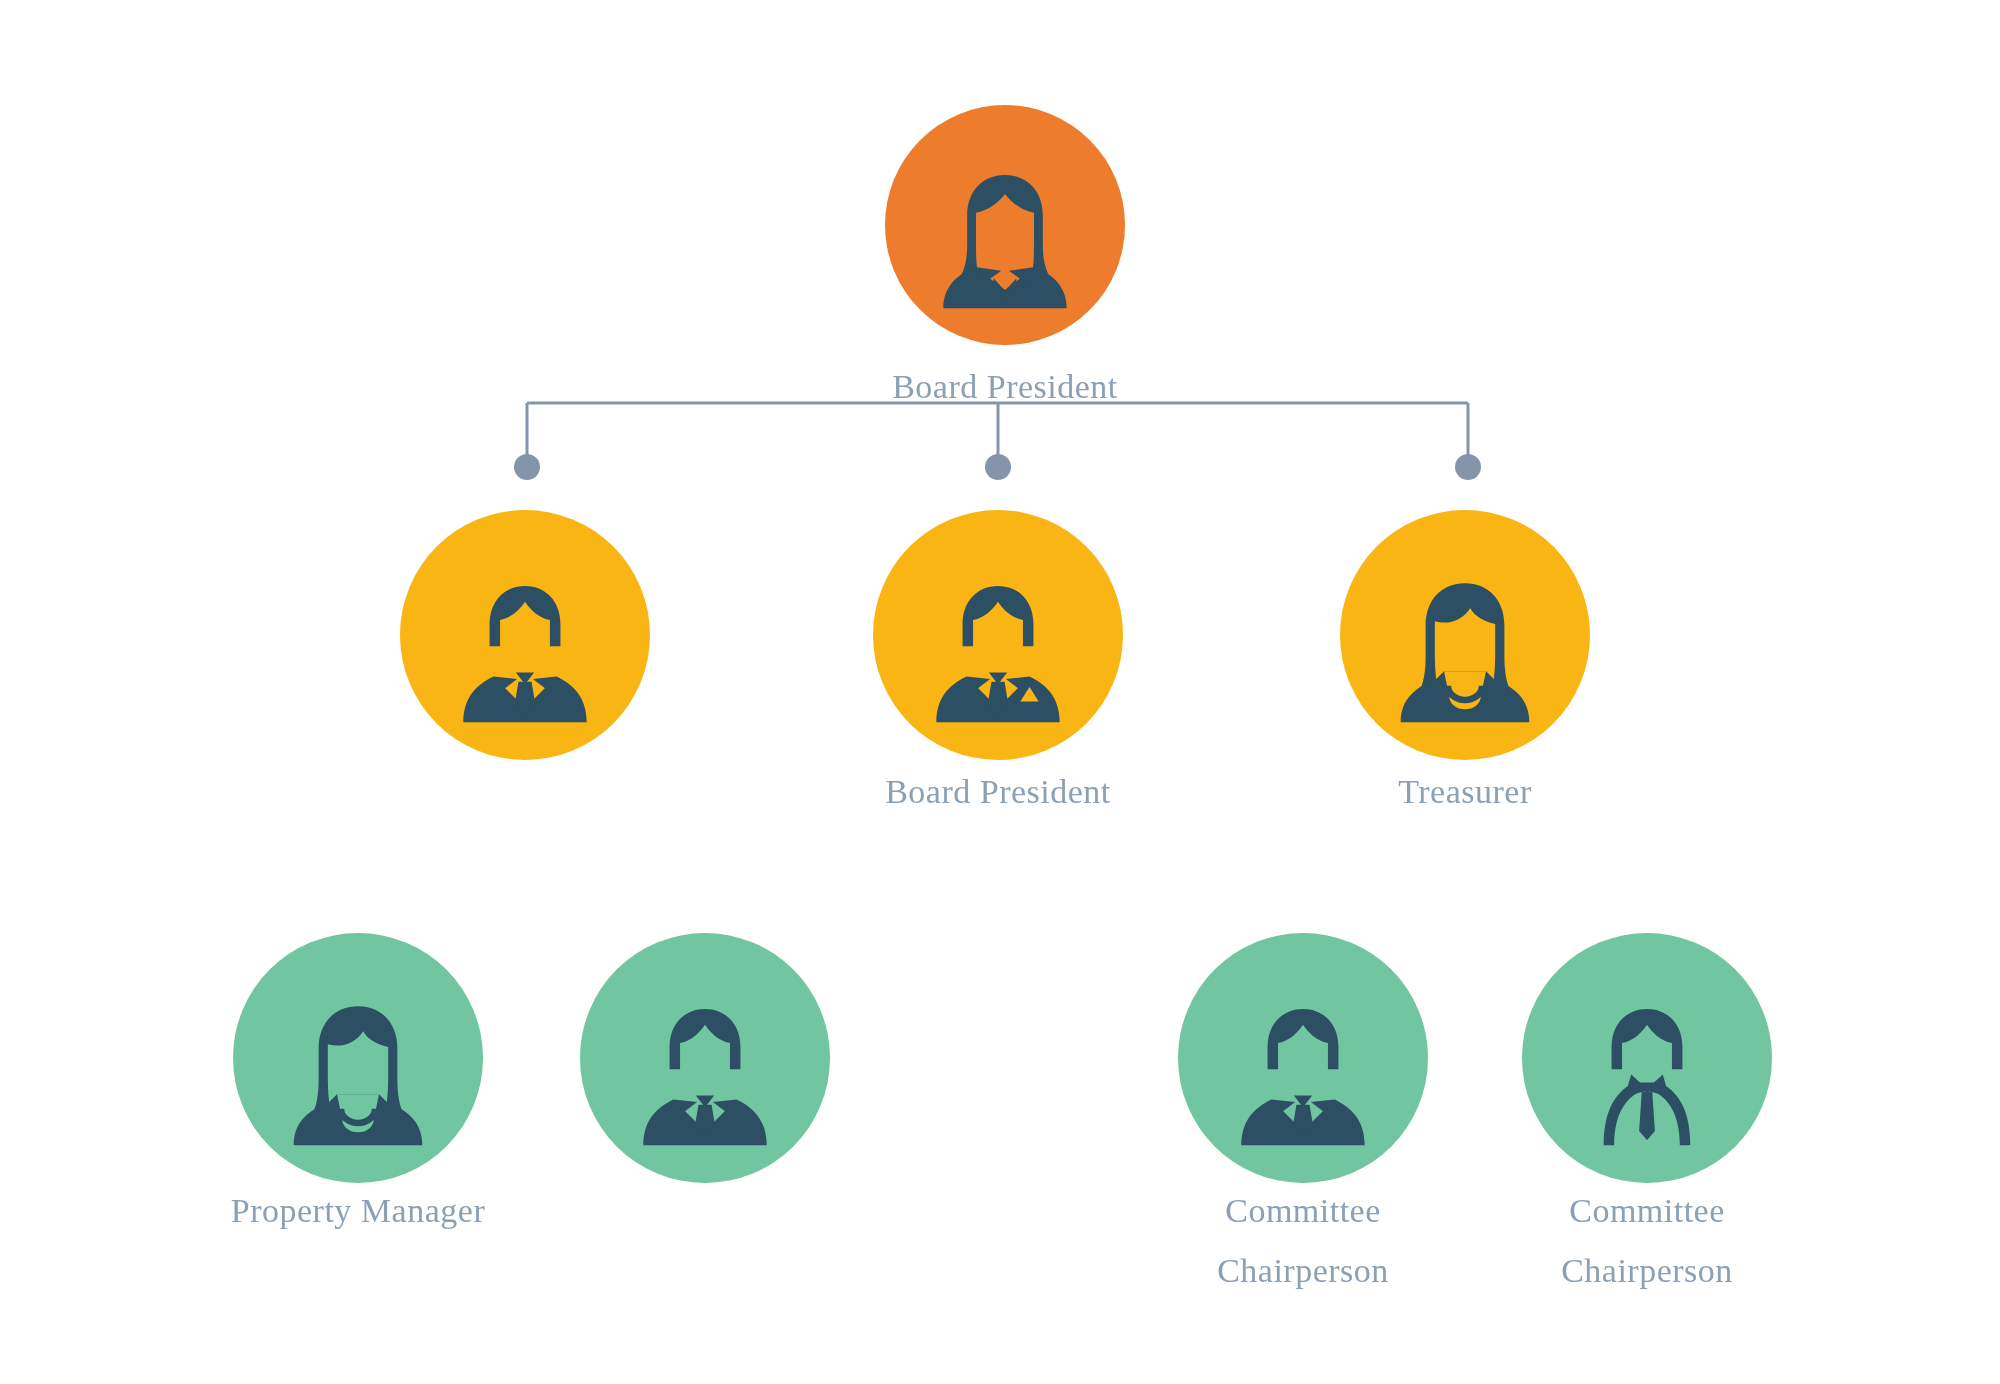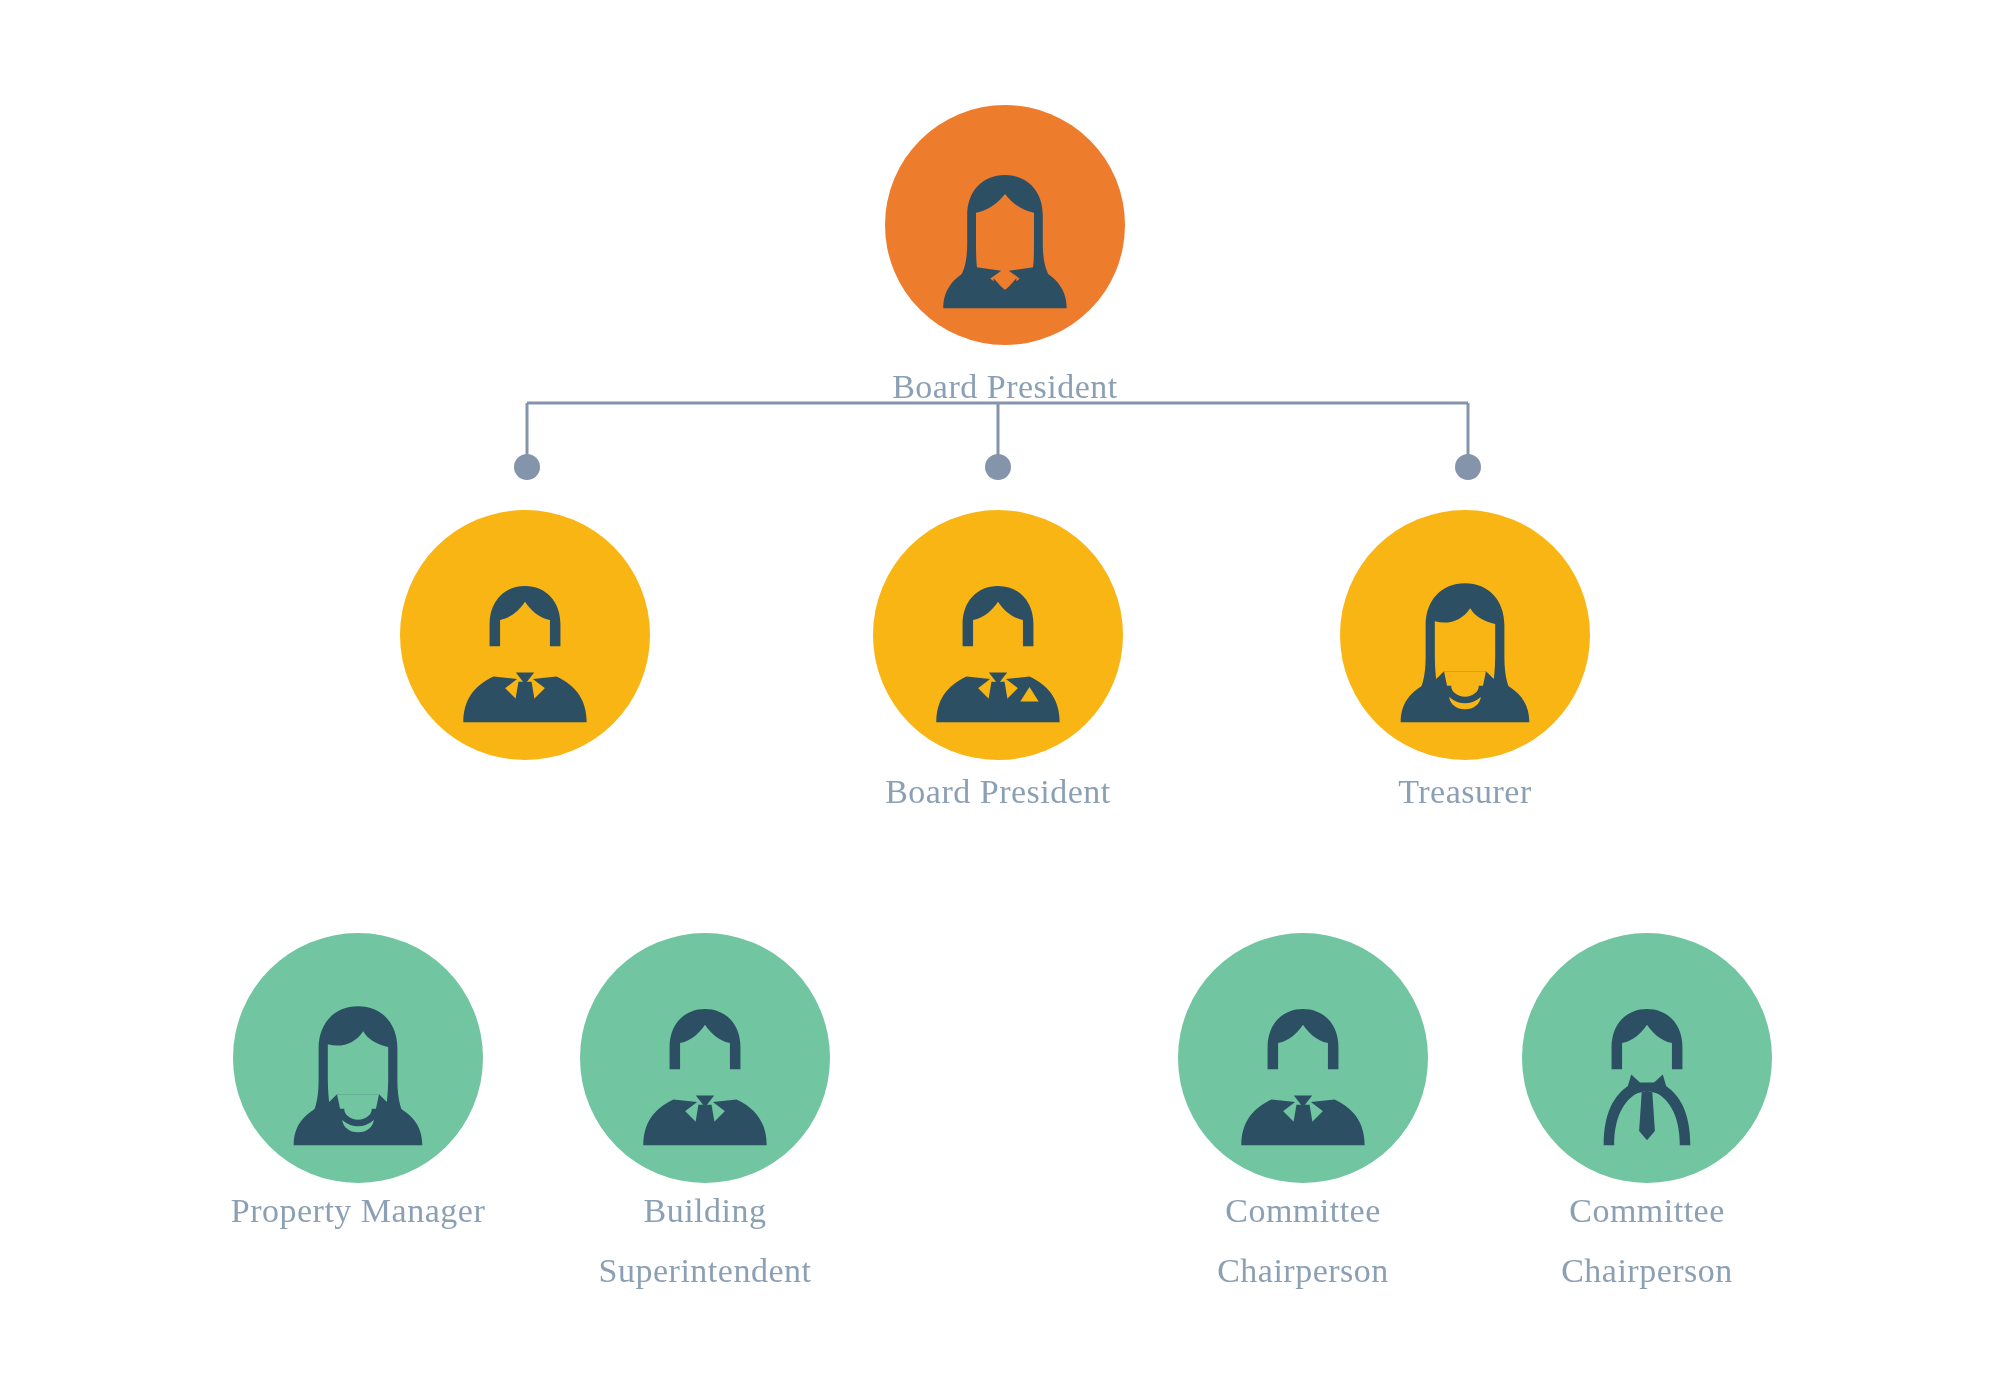--- a/index.html
+++ b/index.html
@@ -147,22 +147,20 @@
         <use href="#sym-female-b"></use>
       </svg>
   </div>
   <div class="org-label" style="left:128px; top:1181px;">Property Manager</div>
 
   <div class="node node--staff" style="left:580px; top:933px; width:250px; height:250px;">
     <svg class="icon" viewBox="0 0 120 110">
         <use href="#sym-male-suit"></use>
       </svg>
   </div>
-  <div class="org-label" style="left:475px; top:1181px;">Building
-Superintendent</div>
 
   <div class="node node--staff" style="left:1178px; top:933px; width:250px; height:250px;">
     <svg class="icon" viewBox="0 0 120 110">
         <use href="#sym-male-suit"></use>
       </svg>
   </div>
   <div class="org-label" style="left:1073px; top:1181px;">Committee
 Chairperson</div>
 
   <div class="node node--staff" style="left:1522px; top:933px; width:250px; height:250px;">

